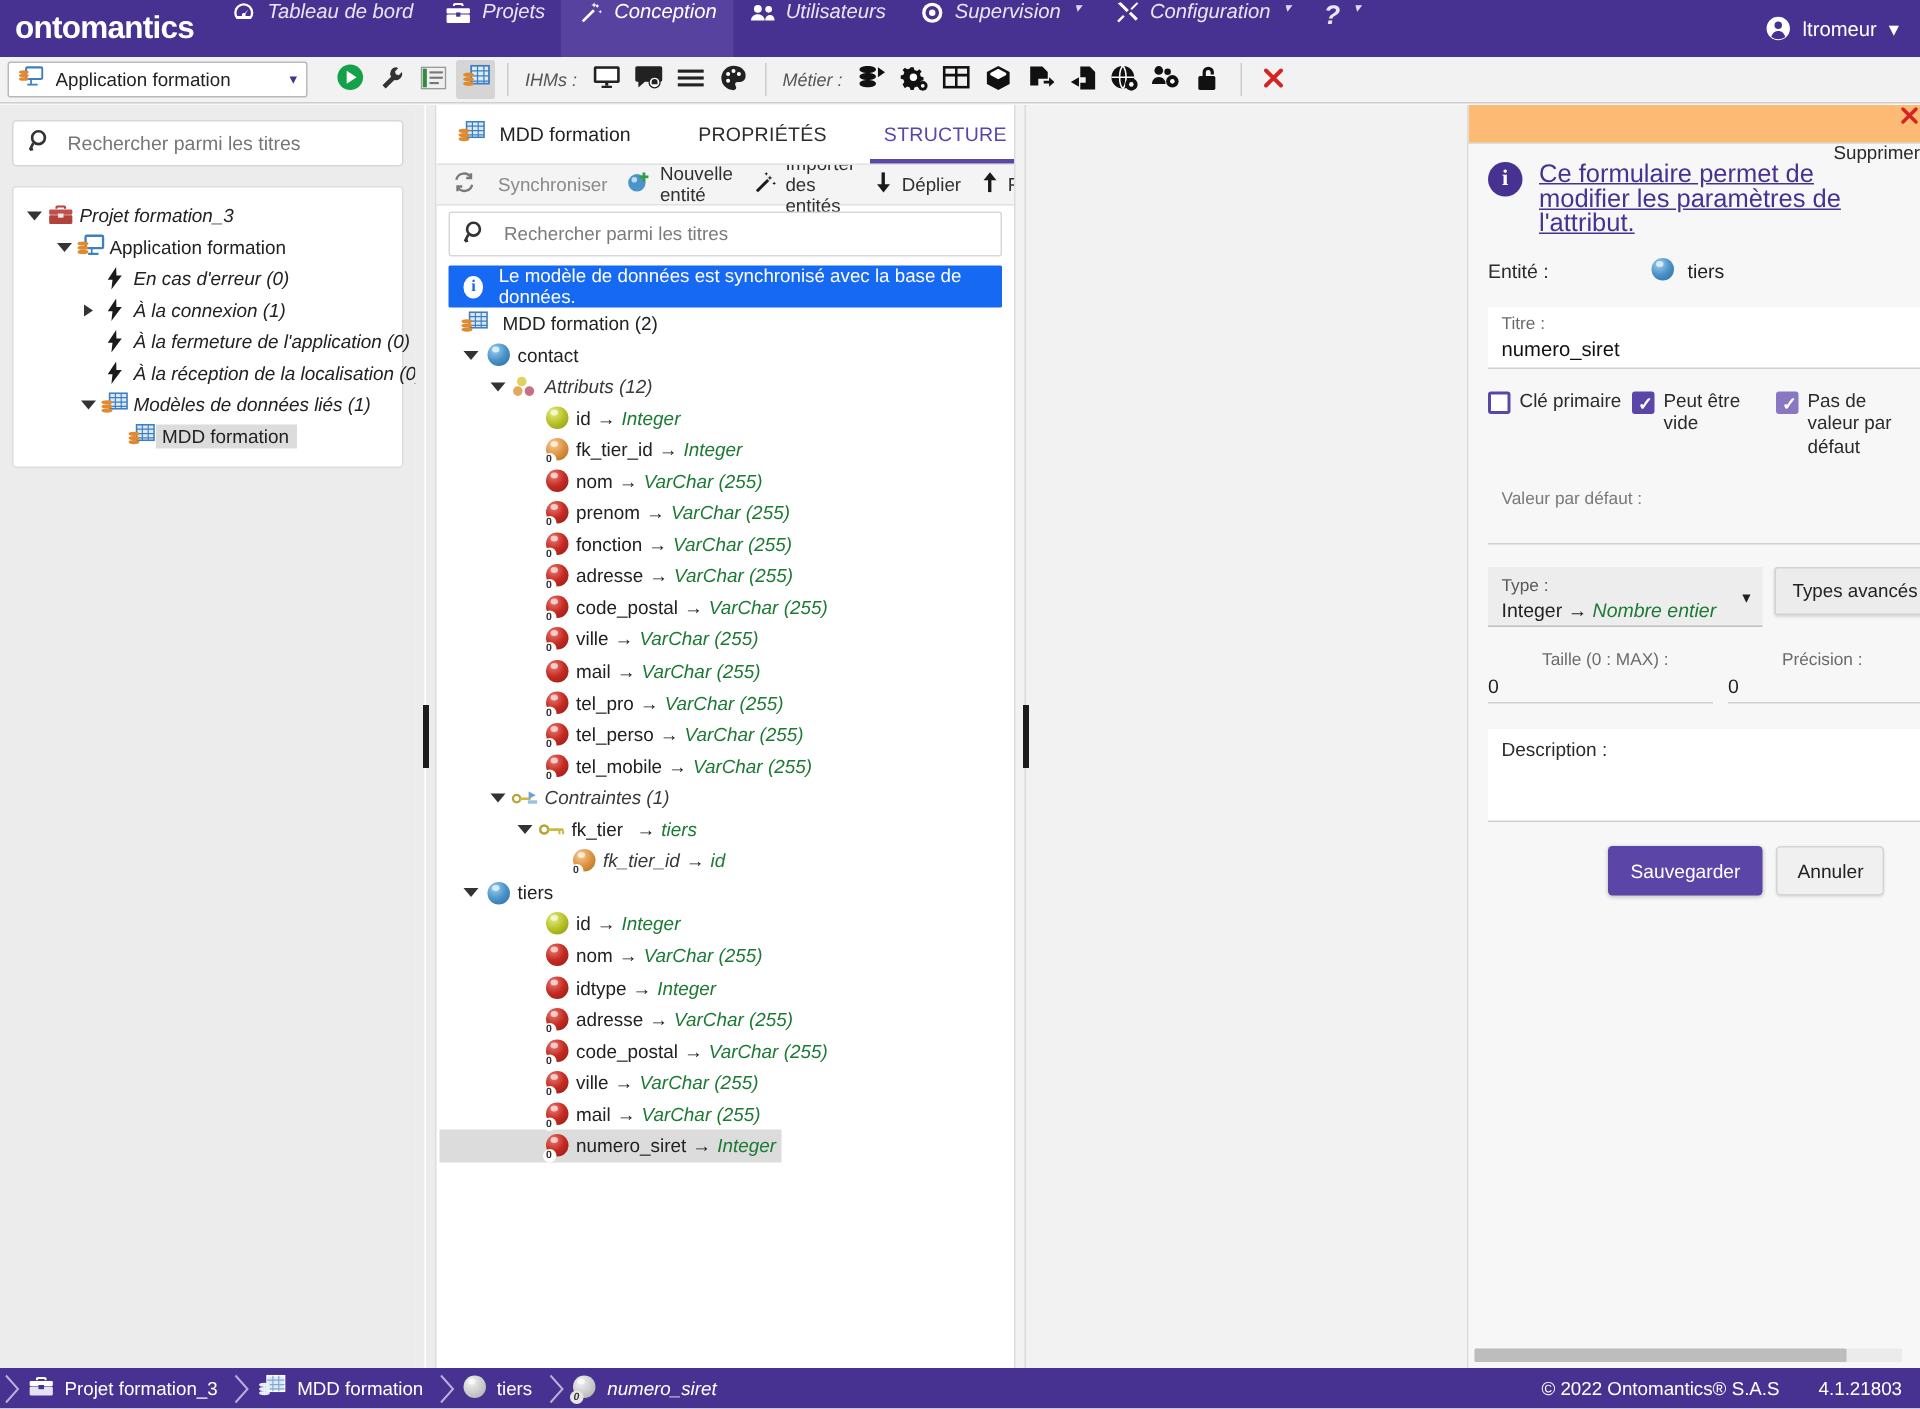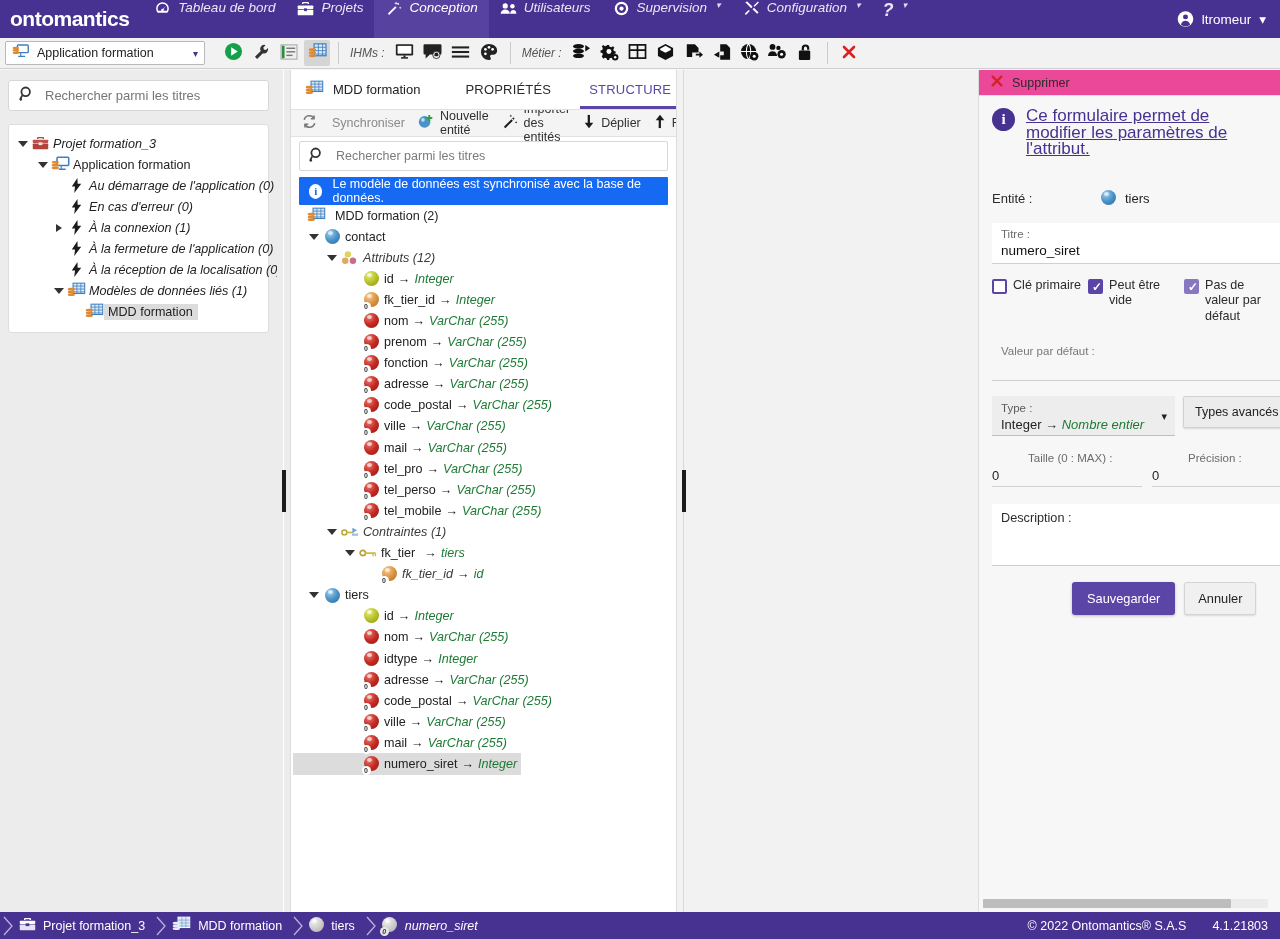--- a/index.html
+++ b/index.html
@@ -160,33 +160,33 @@
   .mrow .arrow { color:#111; padding:0 4px; }
   .type { color:#1d7a34; font-style:italic; }
   .hl { background:#dcdcdc; }
 
   
   .right {
     flex:0 0 302px; width:302px; background:#f7f7f7; position:relative; overflow:hidden;
     border-left:1px solid #dcdcdc;
   }
   .rtop {
-    height:26px; background:#ec4899; border-bottom:1px solid #dedede;
-    display:flex; align-items:center; gap:8px; padding-left:11px;
-    font-size:12.5px; color:#2a2a2a; cursor:pointer;
+    height:26px; background:#fdba74; border-bottom:1px solid #dedede;
+    display:flex; align-items:flex-end; gap:8px; padding-left:11px;
+    font-size:12.5px; color:#2a2a2a; cursor:pointer;flex-direction:column;
   }
   .rform { padding:12px 0 0 13px; position:relative; }
   .info-row { display:flex; gap:11px; align-items:flex-start; padding-right:6px; }
   .info-ic {
     width:23px;height:23px;border-radius:50%;background:#473291;color:#fff;
     display:flex;align-items:center;justify-content:center;font-size:15px;font-weight:bold;
     flex:0 0 23px; font-family:"Liberation Serif", serif;
   }
   .info-tx { color:#473291; font-size:17px; line-height:16.5px;text-decoration:underline; }
-  .fld-row { display:flex; align-items:center; margin-top:32px; }
+  .fld-row { display:flex; align-items:center; margin-top:14px; }
   .fld-lbl { font-size:13px; color:#2b2b2b; width:109px; flex:0 0 109px; }
   .ent-val { display:flex; align-items:center; gap:9px; font-size:13px; }
 
   .txt-field {
     margin-top:15px; margin-right:0; background:#fff; border-bottom:1px solid #cfcfcf;
     padding:5px 9px 4px 9px; width:298px;
   }
   .txt-field .cap { font-size:11.5px; color:#6b6b6b; }
   .txt-field .val { font-size:13.5px; color:#111; padding-top:3px; height:19px; }
   .txt-field.flat { background:#f7f7f7; }
@@ -604,28 +604,20 @@
                 <rect x="7" y="1" width="13.5" height="9.6" rx="1" fill="#fff" stroke="#3d7fc1" stroke-width="1.8"></rect>
                 <path d="M12.4 10.6v3.6h4.6v1.6H9v-1.6h2.1v-3.6z" fill="#3d7fc1"></path>
                 <ellipse cx="5" cy="7" rx="4.2" ry="1.6" fill="#e08a30"></ellipse>
                 <ellipse cx="5" cy="10.3" rx="4.2" ry="1.6" fill="#e08a30"></ellipse>
                 <ellipse cx="5" cy="13.5" rx="4.2" ry="1.6" fill="#e08a30"></ellipse>
               </svg>
           </span>
           <span class="tx">Application formation</span>
         </div>
 
-        <div class="tnode ital" style="padding-left:52px">
-          <span class="ic">
-              <svg width="13" height="15" viewBox="0 0 12 16" fill="#1b1b1b">
-                <path d="M7 0L1 9h3.4L3.6 16 11 6H7.2z"></path>
-              </svg>
-            </span>
-          <span class="tx">Au démarrage de l'application (0)</span>
-        </div>
         <div class="tnode ital" style="padding-left:52px">
           <span class="ic">
               <svg width="13" height="15" viewBox="0 0 12 16" fill="#1b1b1b">
                 <path d="M7 0L1 9h3.4L3.6 16 11 6H7.2z"></path>
               </svg>
             </span>
           <span class="tx">En cas d'erreur (0)</span>
         </div>
         <div class="tnode ital" style="padding-left:36px">
           <span class="tw">

